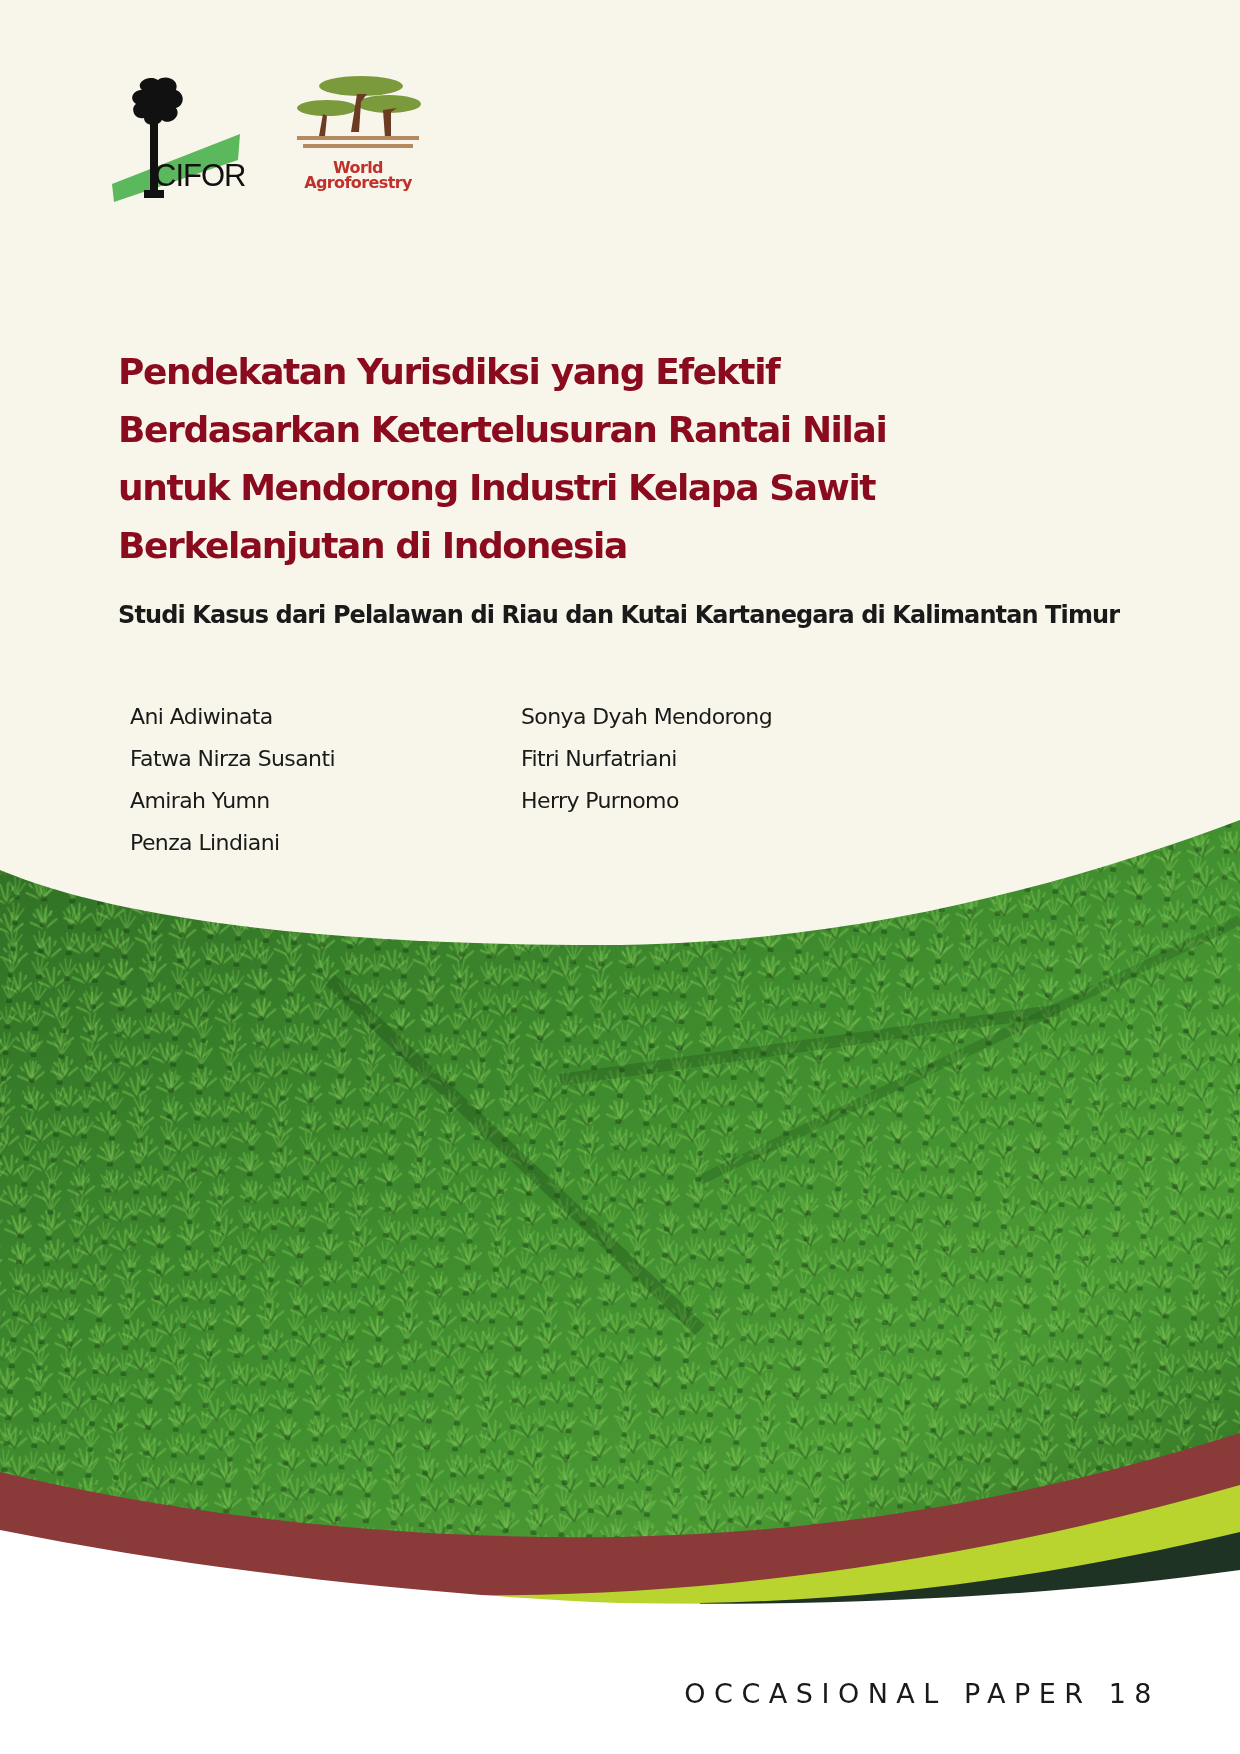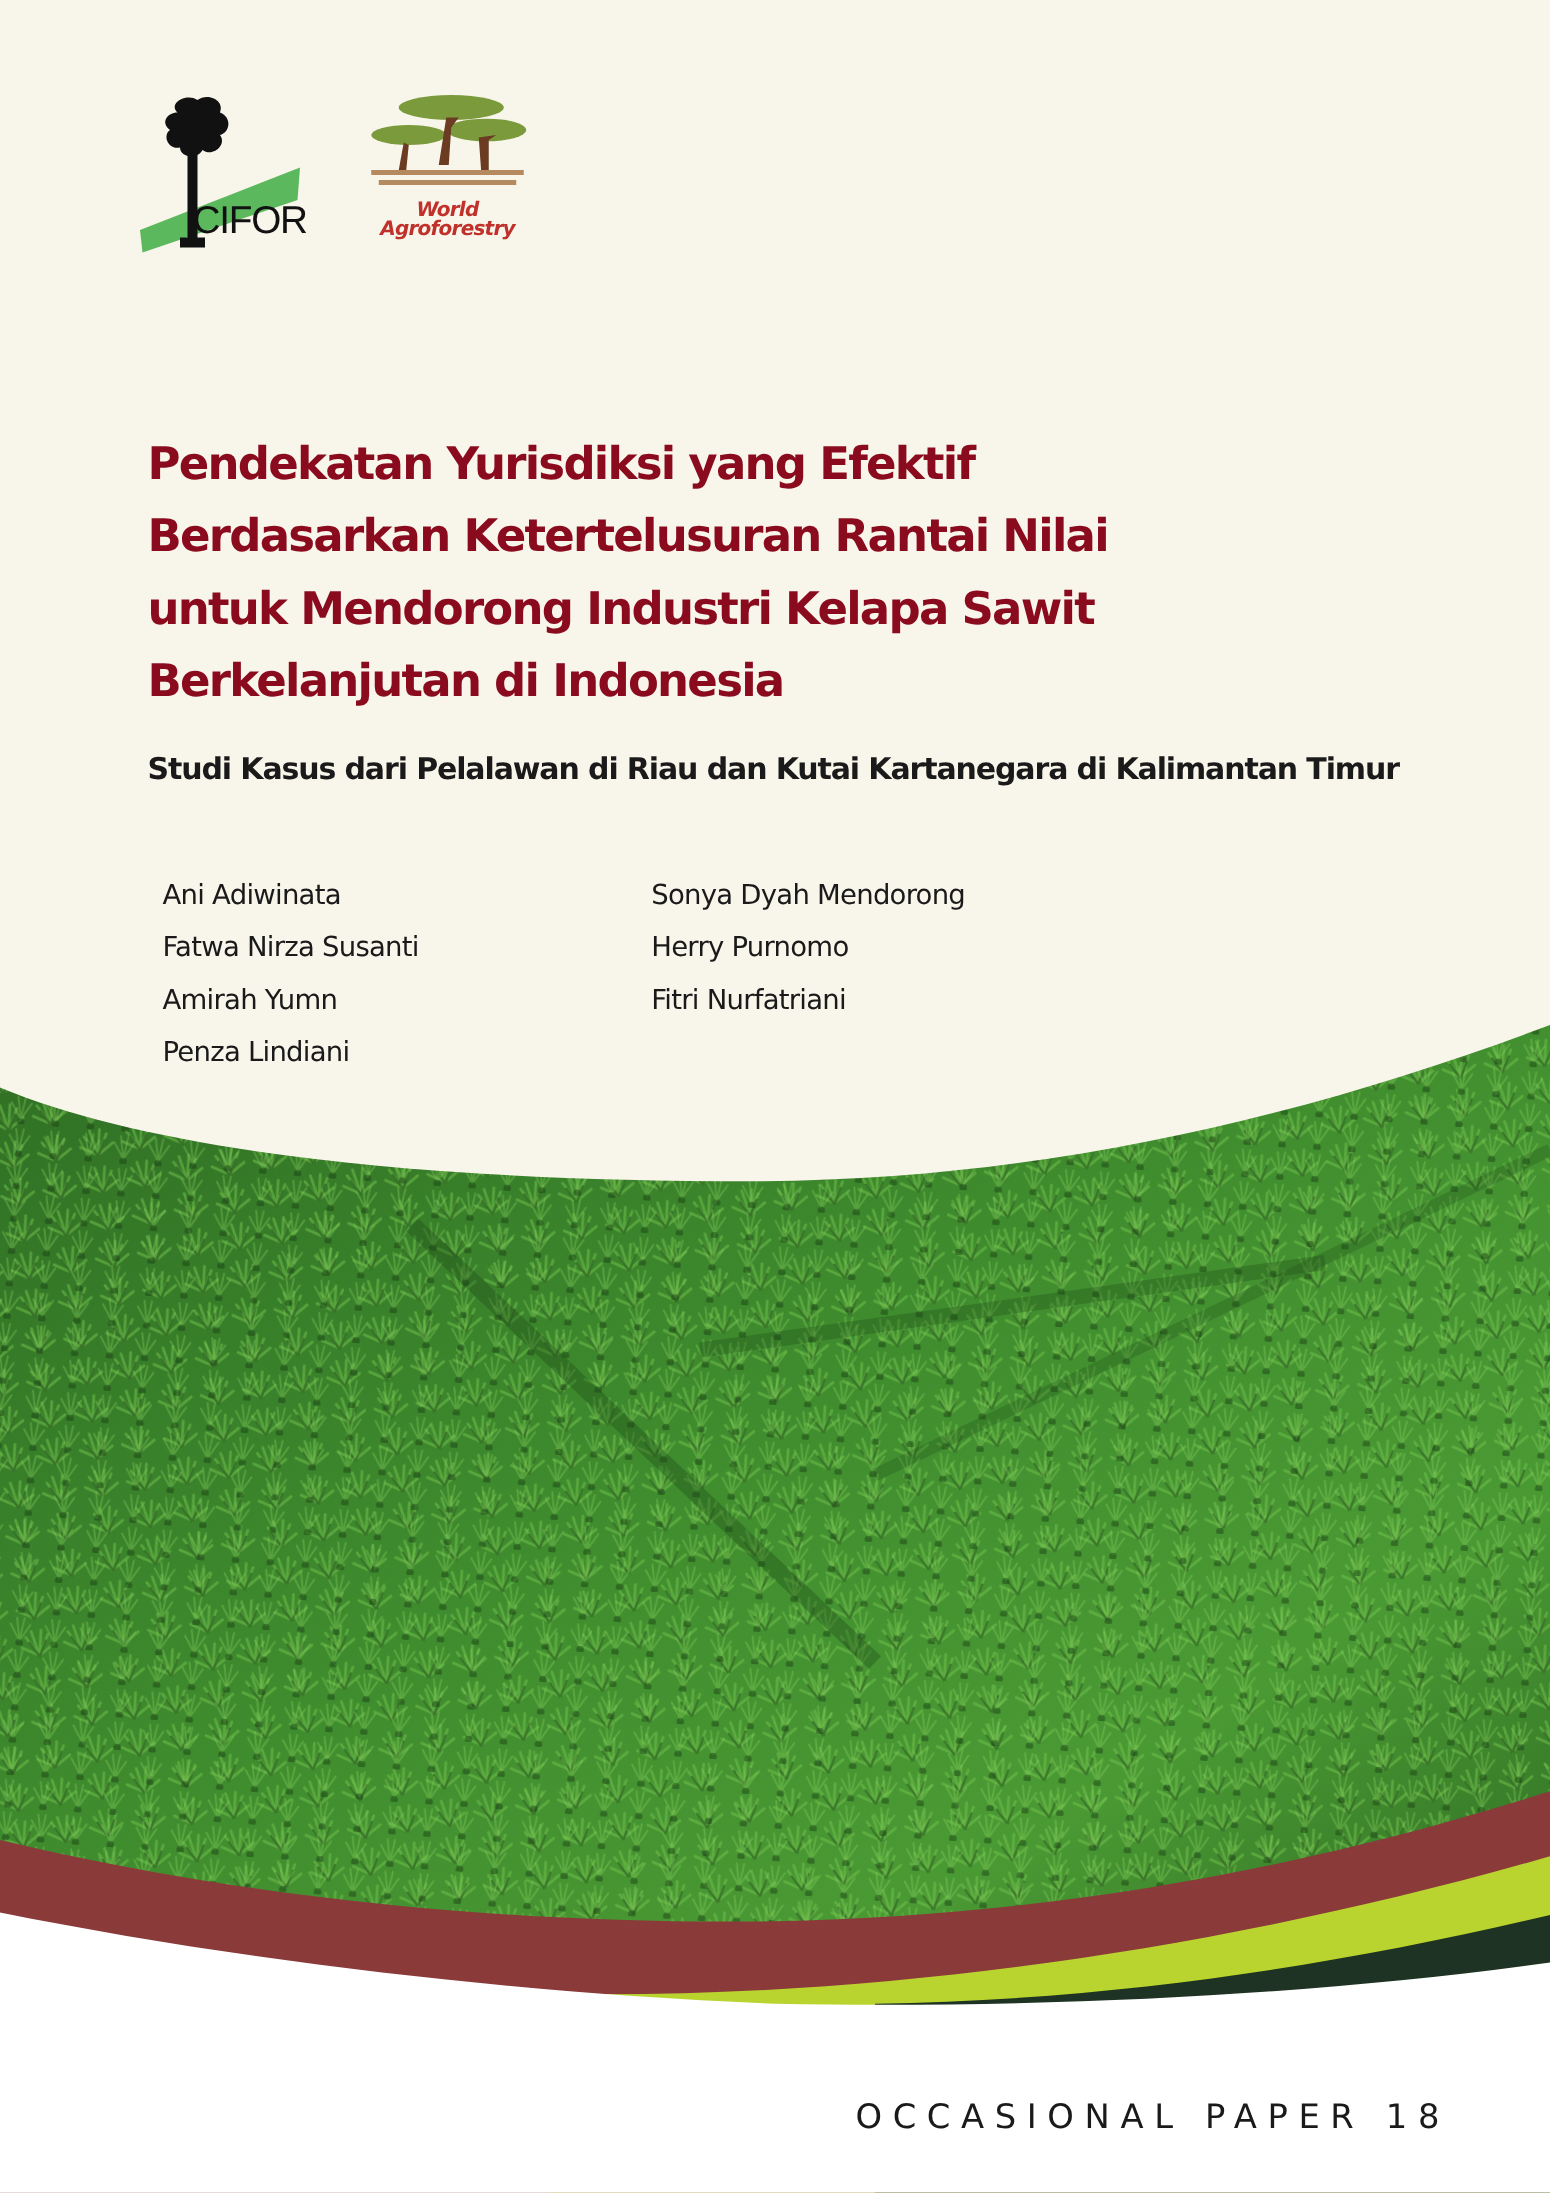--- a/index.html
+++ b/index.html
@@ -13,21 +13,21 @@
   .logo-cifor { position: absolute; left: 0; top: 0; width: 135px; height: 135px; }
   .logo-cifor-text {
     position: absolute; left: 44px; top: 86px;
     font-family: "Liberation Sans", sans-serif; font-weight: normal; font-size: 31px;
     letter-spacing: -1px; color: #111;
   }
   .logo-icraf { position: absolute; left: 183px; top: 0; width: 130px; height: 125px; }
   .logo-icraf-text {
     position: absolute; left: 183px; top: 88px; width: 130px; text-align: center;
     font-family: "DejaVu Sans", sans-serif; font-weight: bold; font-size: 16px;
-    line-height: 15px; color: #c0312b; letter-spacing: -0.6px; font-style: italic;
+    line-height: 15px; color: #c0312b; letter-spacing: -0.6px;
   }
   .title {
     position: absolute; left: 118px; top: 343px; width: 1000px; margin: 0;
     font-family: "DejaVu Sans", sans-serif; font-weight: bold;
     font-size: 36px; line-height: 58px; letter-spacing: -1.4px;
     color: #8a0a1e;
   }
   .title span { display: block; white-space: nowrap; }
   .subtitle {
     position: absolute; left: 118px; top: 601px; margin: 0;
@@ -120,17 +120,17 @@
 <h2 class="subtitle">Studi Kasus dari Pelalawan di Riau dan Kutai Kartanegara di Kalimantan Timur</h2>
 
 <ul class="authors col1">
   <li>Ani Adiwinata</li>
   <li>Fatwa Nirza Susanti</li>
   <li>Amirah Yumn</li>
   <li>Penza Lindiani</li>
 </ul>
 <ul class="authors col2">
   <li>Sonya Dyah Mendorong</li>
+  <li>Fitri Nurfatriani</li>
   <li>Herry Purnomo</li>
-  <li>Fitri Nurfatriani</li>
 </ul>
 
 <p class="series">OCCASIONAL PAPER 18</p>
 
 </body></html>

